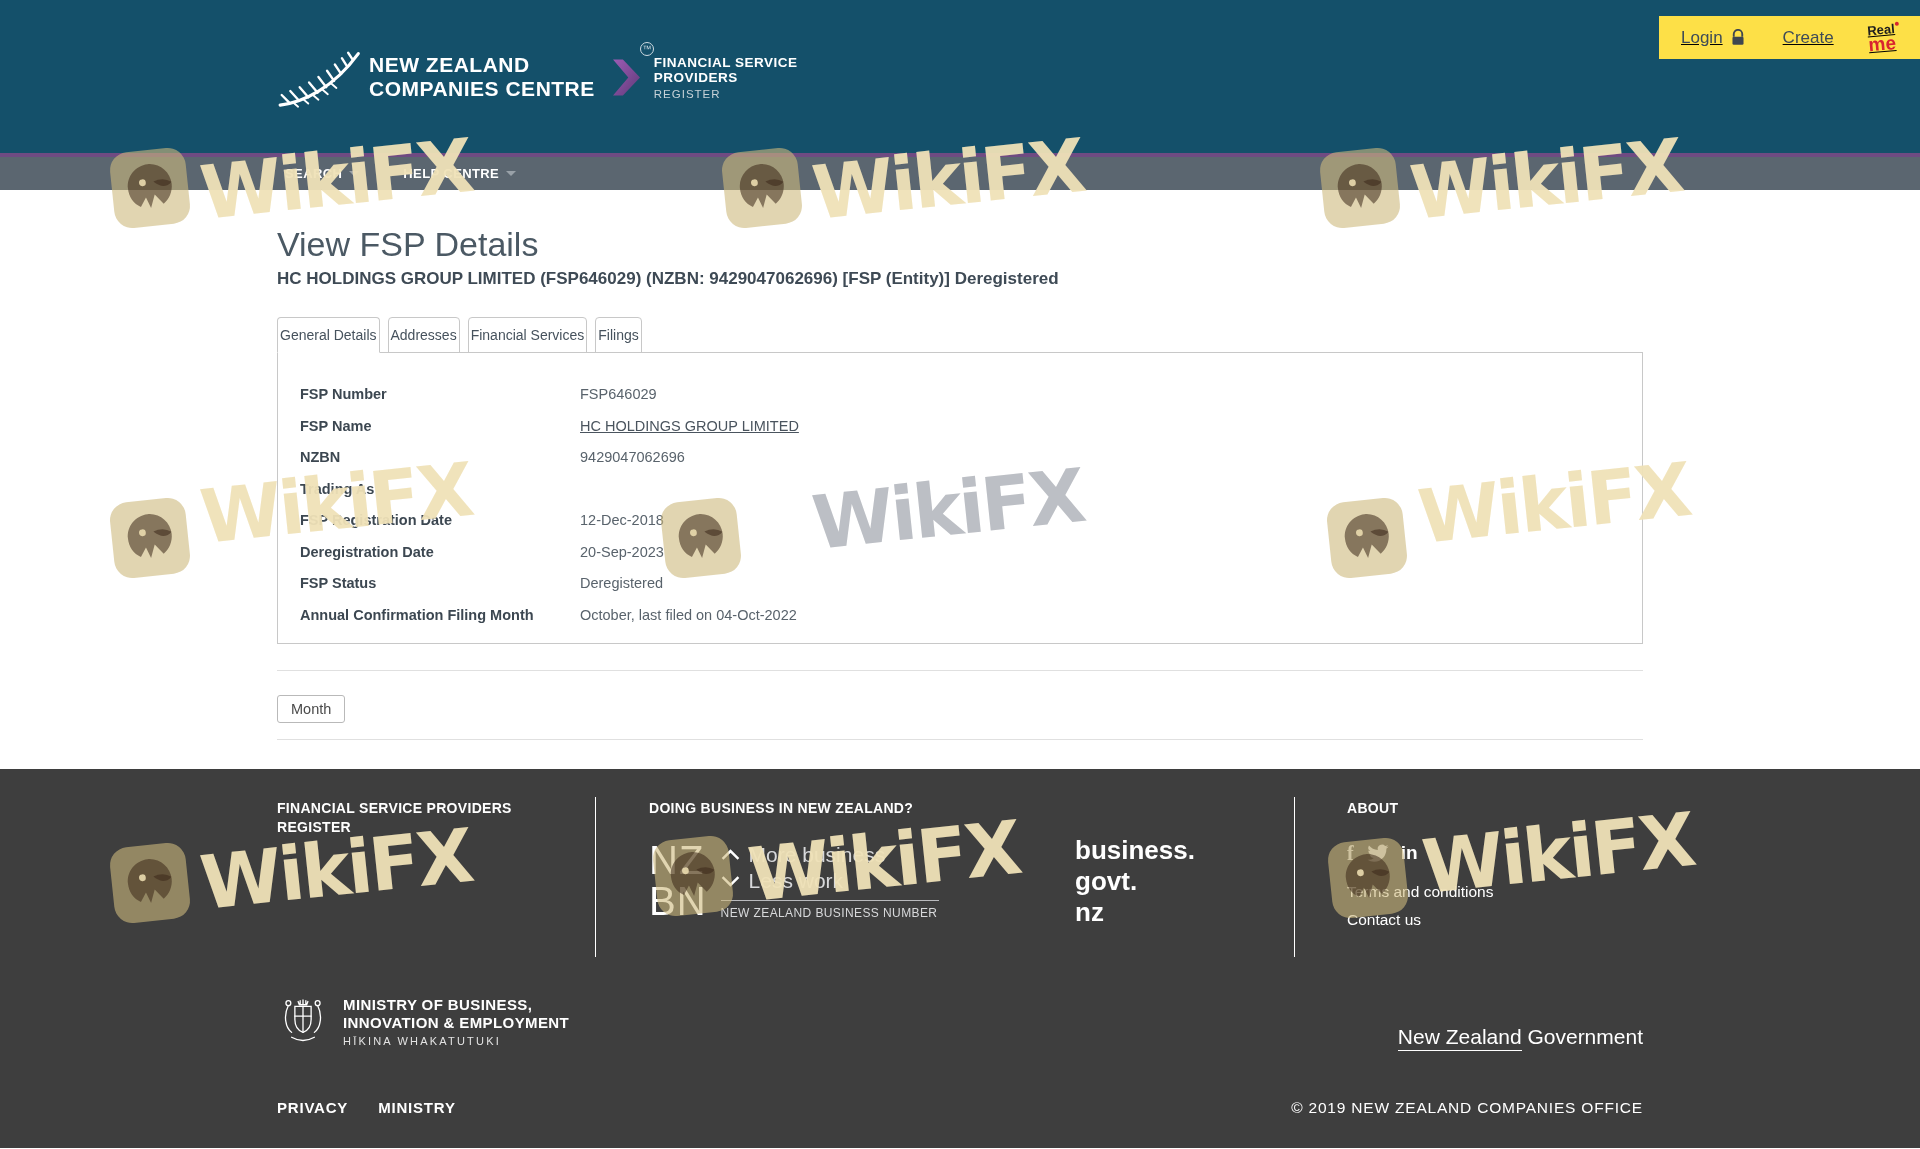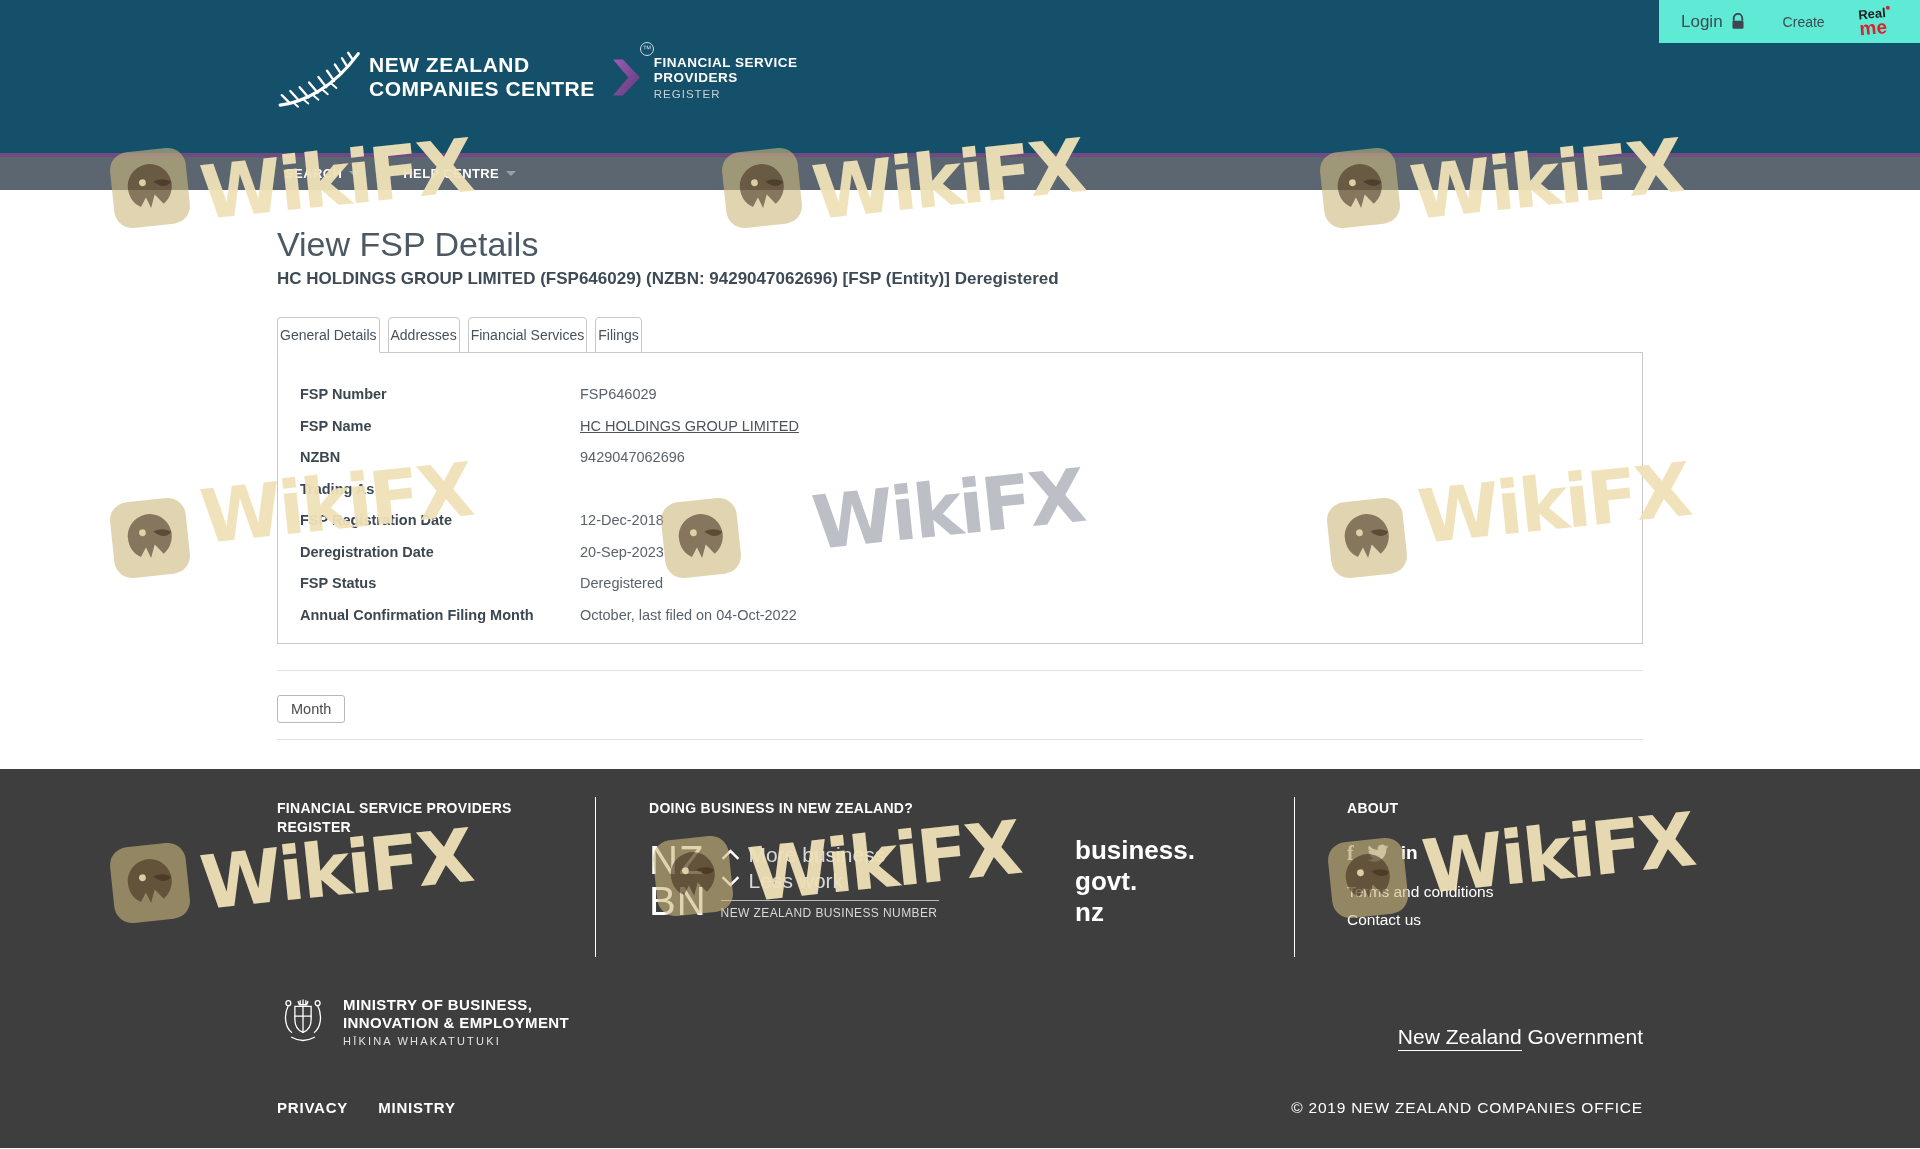--- a/index.html
+++ b/index.html
@@ -2,25 +2,25 @@
 <html><head>
 <meta charset="utf-8">
 <style>
   * { margin:0; padding:0; box-sizing:border-box; }
   html,body { background:#fff; }
   body { font-family:"Liberation Sans","DejaVu Sans",sans-serif; }
   .canvas { position:relative; width:1920px; height:1149px; overflow:hidden; background:#fff; }
 
   
   .site-header { position:relative; height:153px; background:#14506a; }
-  .login-box { position:absolute; top:0; right:0; width:261px; height:43px; background:#5eead4;
-               display:flex; align-items:center; }
+  .login-box { position:absolute; top:16px; right:0; width:261px; height:43px; background:#fde047;
+               display:flex; align-items:center;text-decoration:underline; }
   .login-link { margin-left:22px; font-size:17px; color:#3e4b57; cursor:pointer; display:flex; align-items:center; }
   .login-link svg { margin-left:8px; }
-  .create-link { margin-left:38px; font-size:14px; color:#3e4b57; cursor:pointer; }
+  .create-link { margin-left:38px; font-size:17px; color:#3e4b57; cursor:pointer; }
   .realme { margin-left:34px; display:flex; flex-direction:column; line-height:1; transform:rotate(-5deg); cursor:pointer; }
   .rm1 { font-size:13px; font-weight:700; color:#1d1d1d; }
   .rm1 .rm-dot { display:inline-block; width:4px; height:4px; border-radius:50%; background:#d8242f; margin-left:1px; vertical-align:top; }
   .rm2 { font-size:19px; font-weight:700; color:#d8242f; margin-top:-2px; }
 
   .logo-row { position:absolute; left:277px; top:44px; display:flex; align-items:center; cursor:pointer; }
   .fern { position:relative; width:86px; height:66px; margin-right:6px; }
   .tm-badge { position:absolute; left:363px; top:-2px; font-size:9px; color:#cfdbe2; border:1px solid #cfdbe2; border-radius:50%; width:14px; height:14px; line-height:12px; text-align:center; }
   .org-text div { font-size:21px; font-weight:700; color:#fff; line-height:24px; letter-spacing:.5px; }
   .chev { margin:0 14px 0 18px; }

